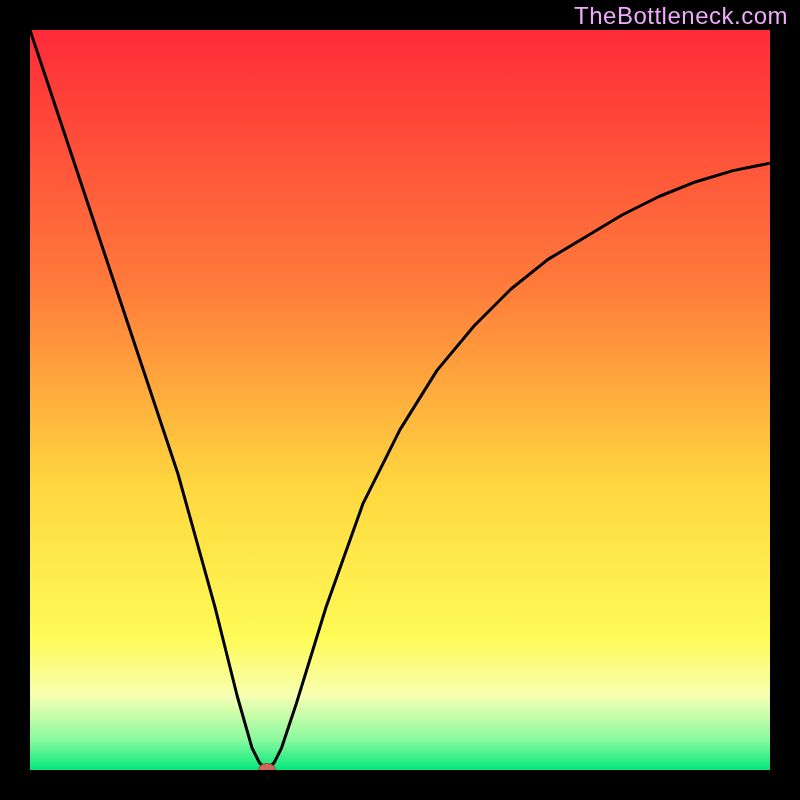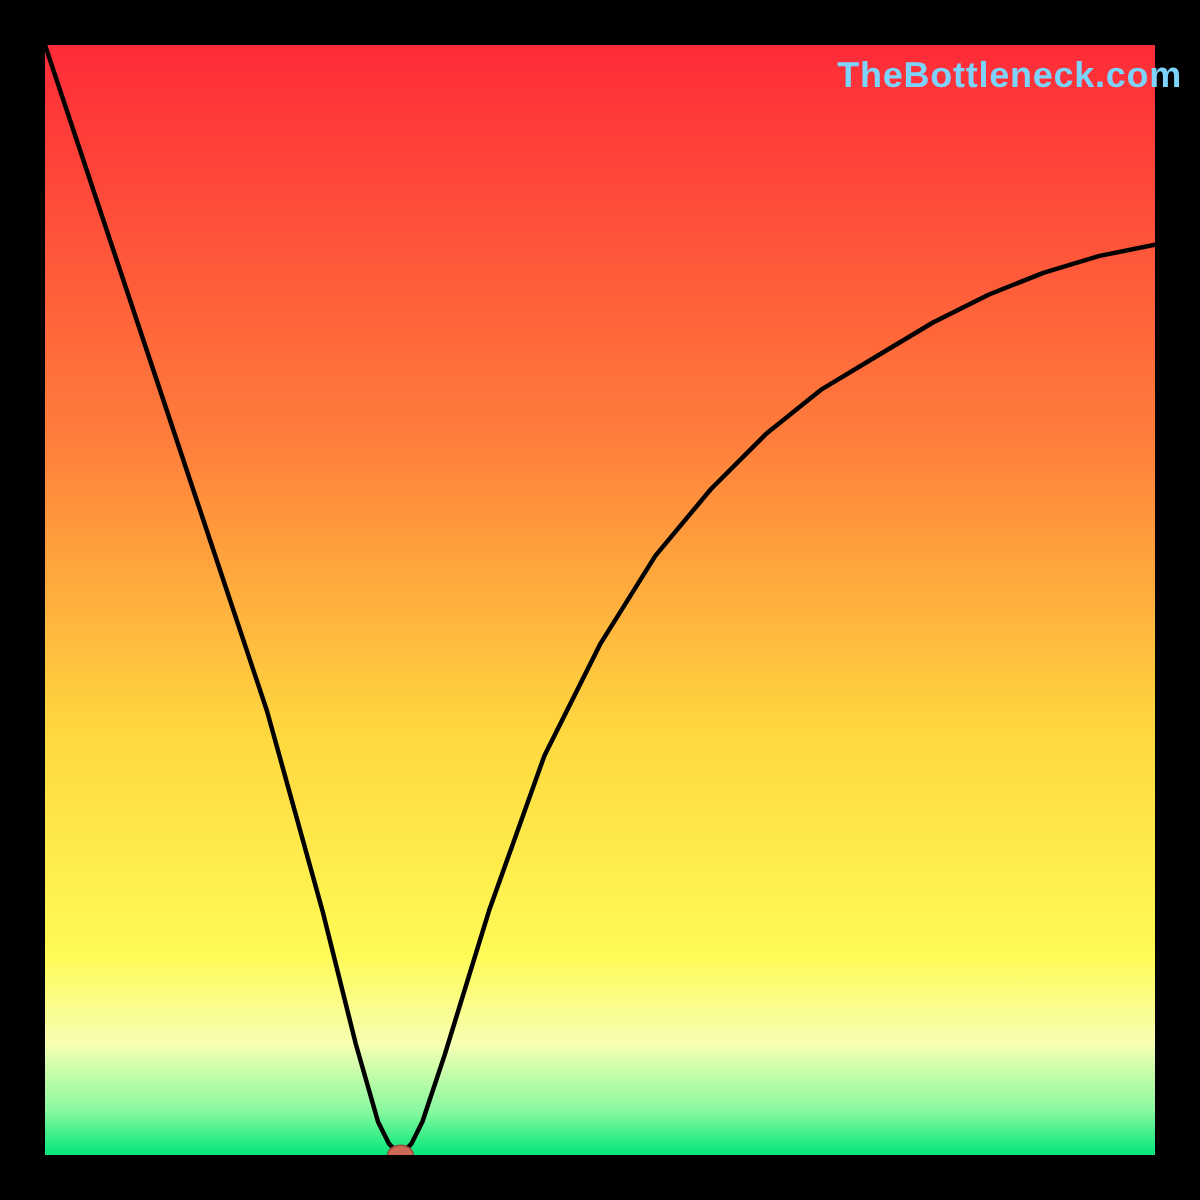--- a/index.html
+++ b/index.html
@@ -14,26 +14,25 @@
   .wrap {
     position: relative;
     width: 800px;
     height: 800px;
     background: #000;
   }
   .watermark {
     position: absolute;
     top: 2px;
     right: 12px;
-    color: #7dd3fc;
+    color: #f0abfc;
     font-size: 24px;
-    font-weight: 700;
+    font-weight: 400;
     letter-spacing: 0.5px;
     z-index: 10;
-    margin-top: 35px;
   }
   .plot {
     position: absolute;
     left: 30px;
     top: 30px;
     width: 740px;
     height: 740px;
     overflow: hidden;
   }
   .gradient {

